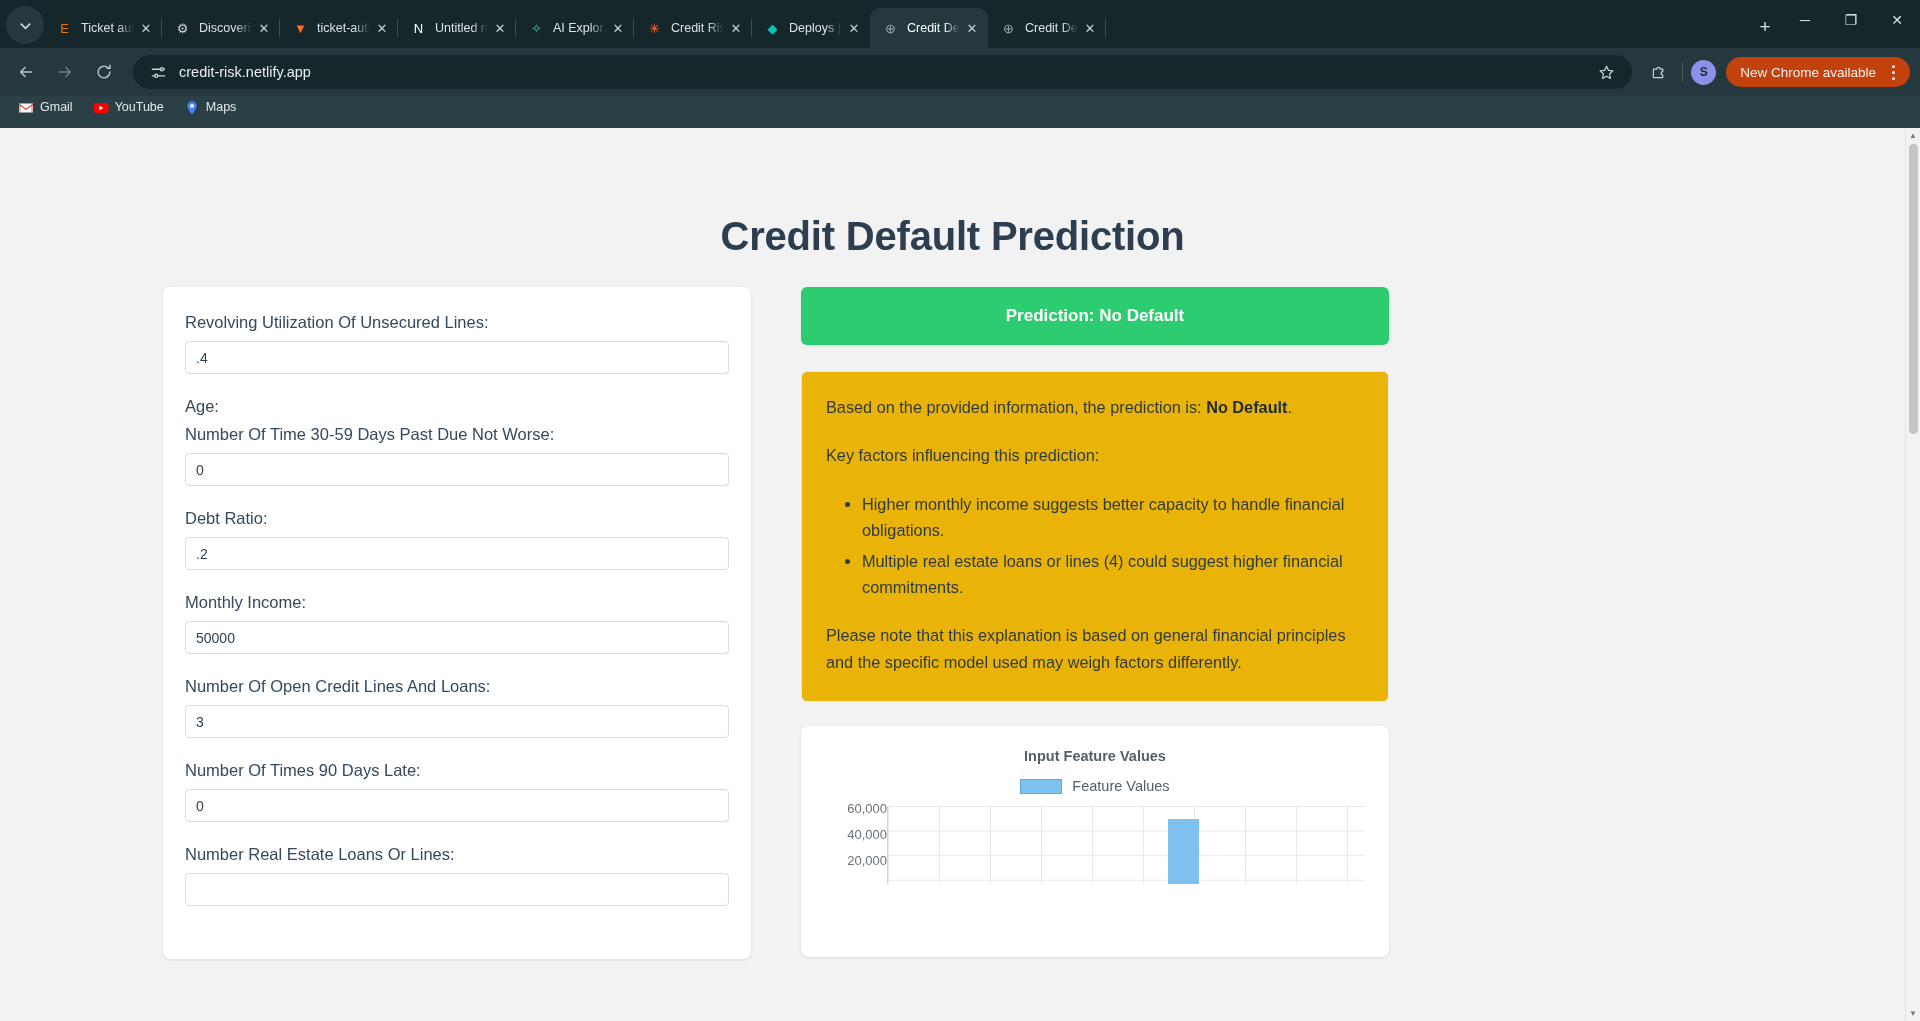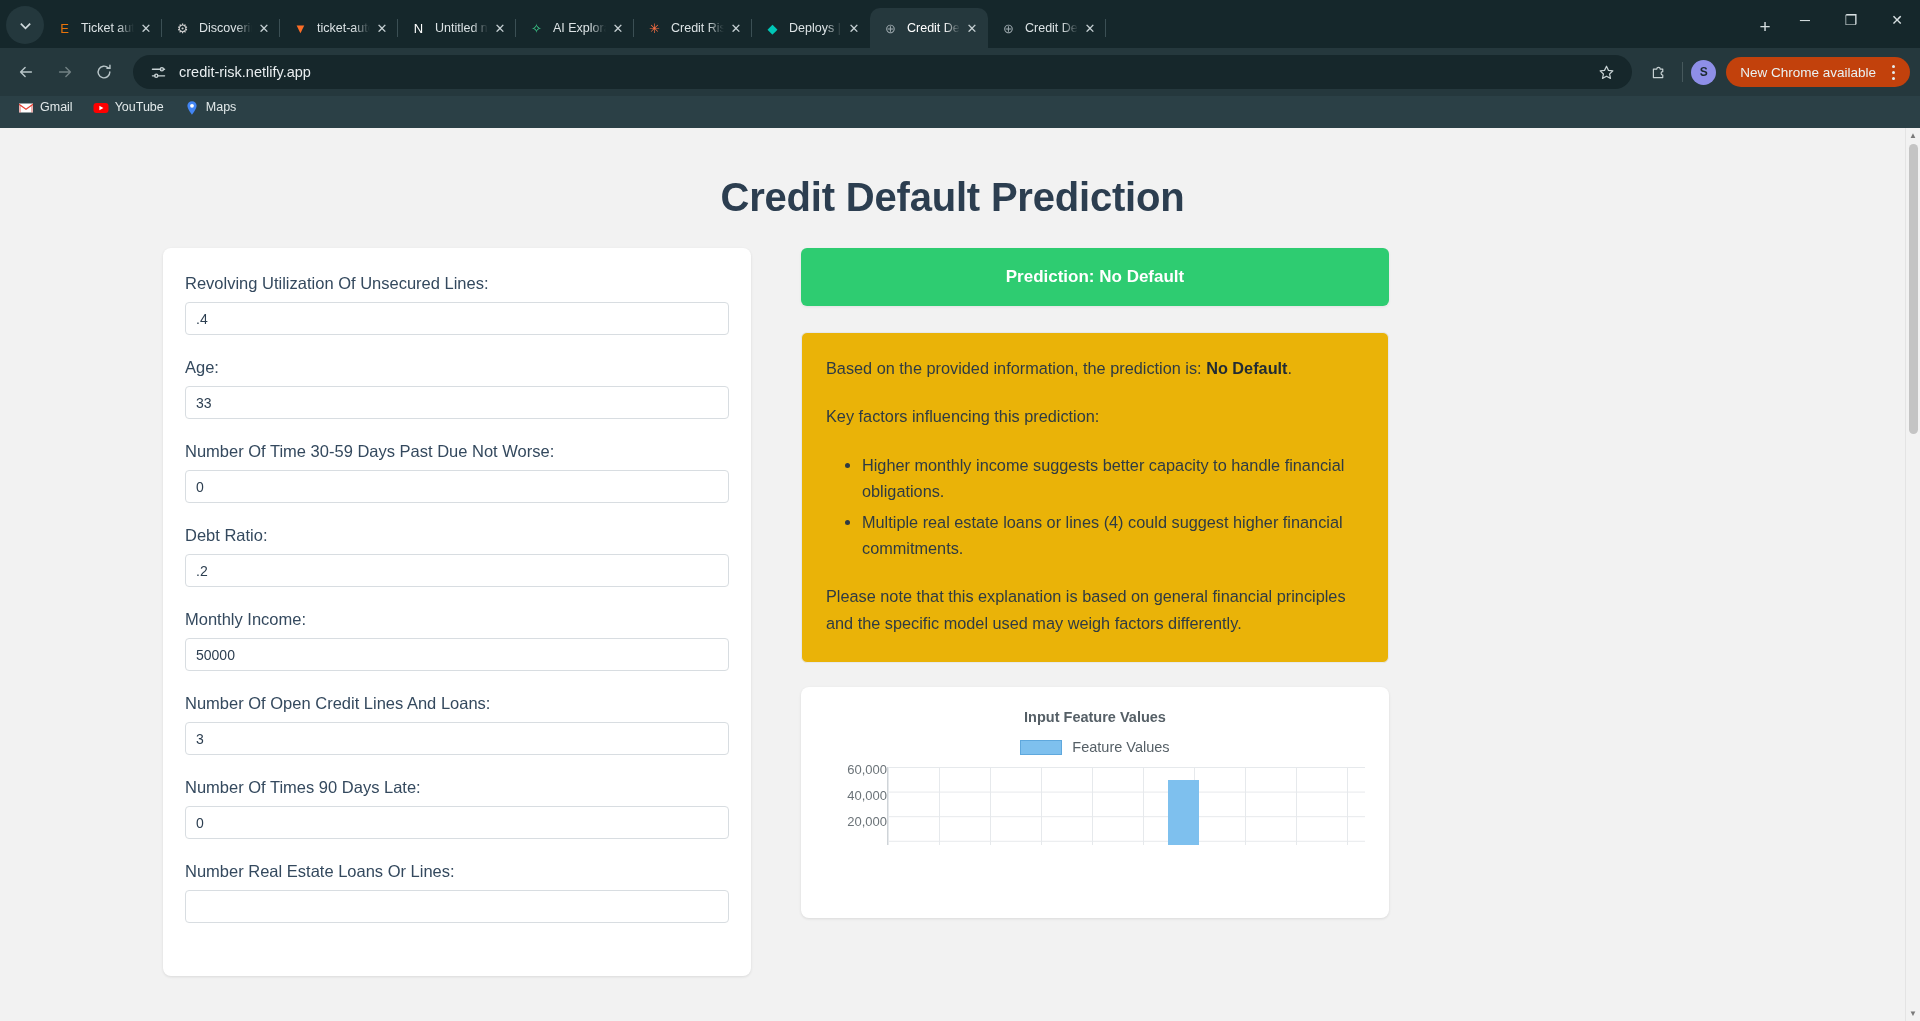--- a/index.html
+++ b/index.html
@@ -143,21 +143,21 @@
     display: flex;
   }
   .page { flex: 1; overflow: hidden; position: relative; }
   .page-inner { padding: 0 0 0 0; }
 
   .page-title {
     text-align: center;
     font-size: 40px;
     font-weight: bold;
     color: #2c3e50;
-    padding-top: 47px;
+    padding-top: 86px;
     letter-spacing: -0.2px;
   }
 
   .content {
     display: flex;
     gap: 50px;
     padding: 28px 160px 0 163px;
     align-items: flex-start;
   }
   .col-left { width: 588px; flex: none; }
@@ -442,21 +442,21 @@
   <div class="viewport">
     <div class="page">
       <div class="page-inner">
         <h1 class="page-title">Credit Default Prediction</h1>
 
         <div class="content">
 
           <div class="col-left">
             <div class="form-card" id="form-card">
                 <div class="field"><label>Revolving Utilization Of Unsecured Lines:</label><input type="text" value=".4" style=""></div>
-                <div class="field"><label>Age:</label><input type="text" value="33" style=""></div>
+                <div class="field"><label>Age:</label></div>
                 <div class="field"><label>Number Of Time 30-59 Days Past Due Not Worse:</label><input type="text" value="0" style=""></div>
                 <div class="field"><label>Debt Ratio:</label><input type="text" value=".2" style=""></div>
                 <div class="field"><label>Monthly Income:</label><input type="text" value="50000" style=""></div>
                 <div class="field"><label>Number Of Open Credit Lines And Loans:</label><input type="text" value="3" style=""></div>
                 <div class="field"><label>Number Of Times 90 Days Late:</label><input type="text" value="0" style=""></div>
                 <div class="field"><label>Number Real Estate Loans Or Lines:</label><input type="text" style=""></div>
               </div>
           </div>
 
           <div class="col-right">

